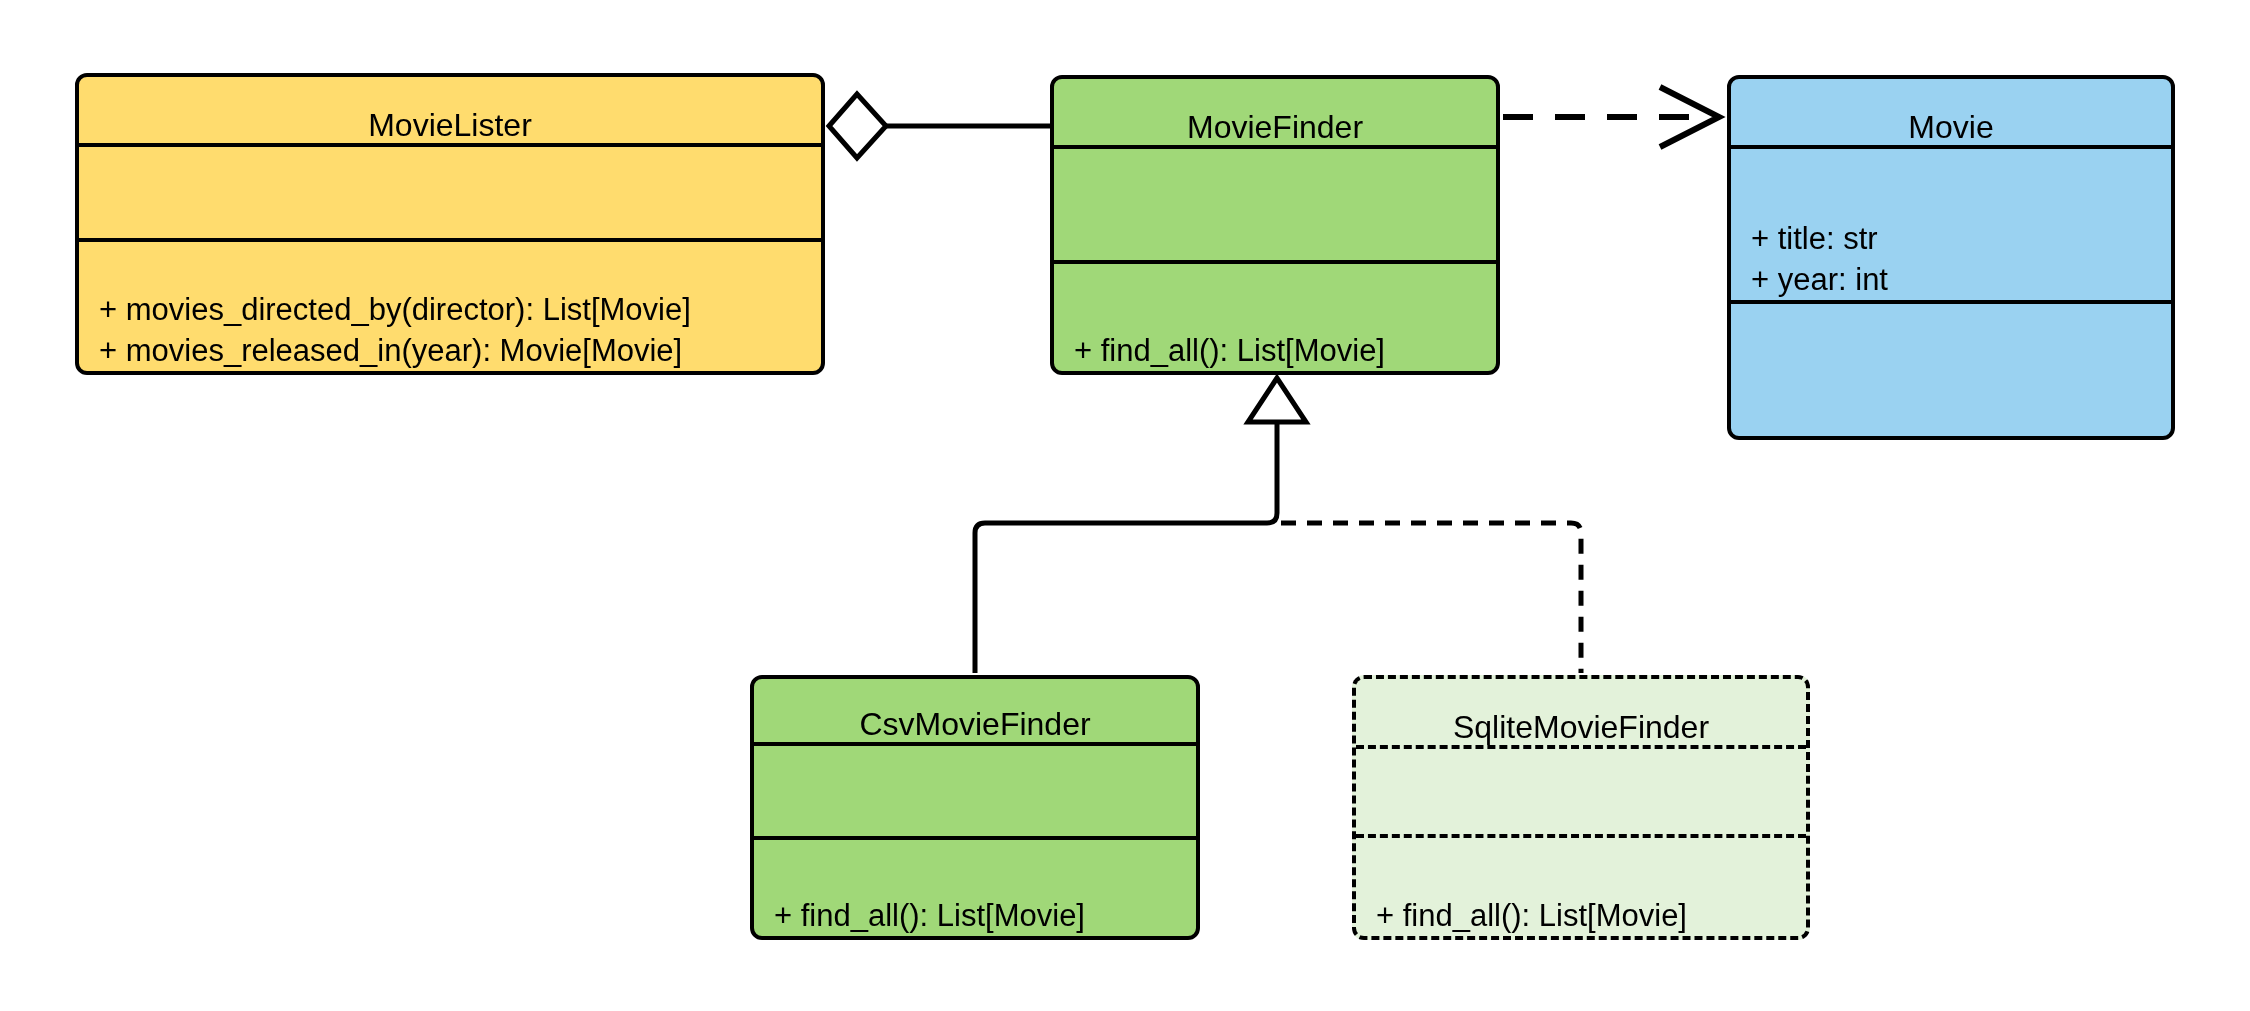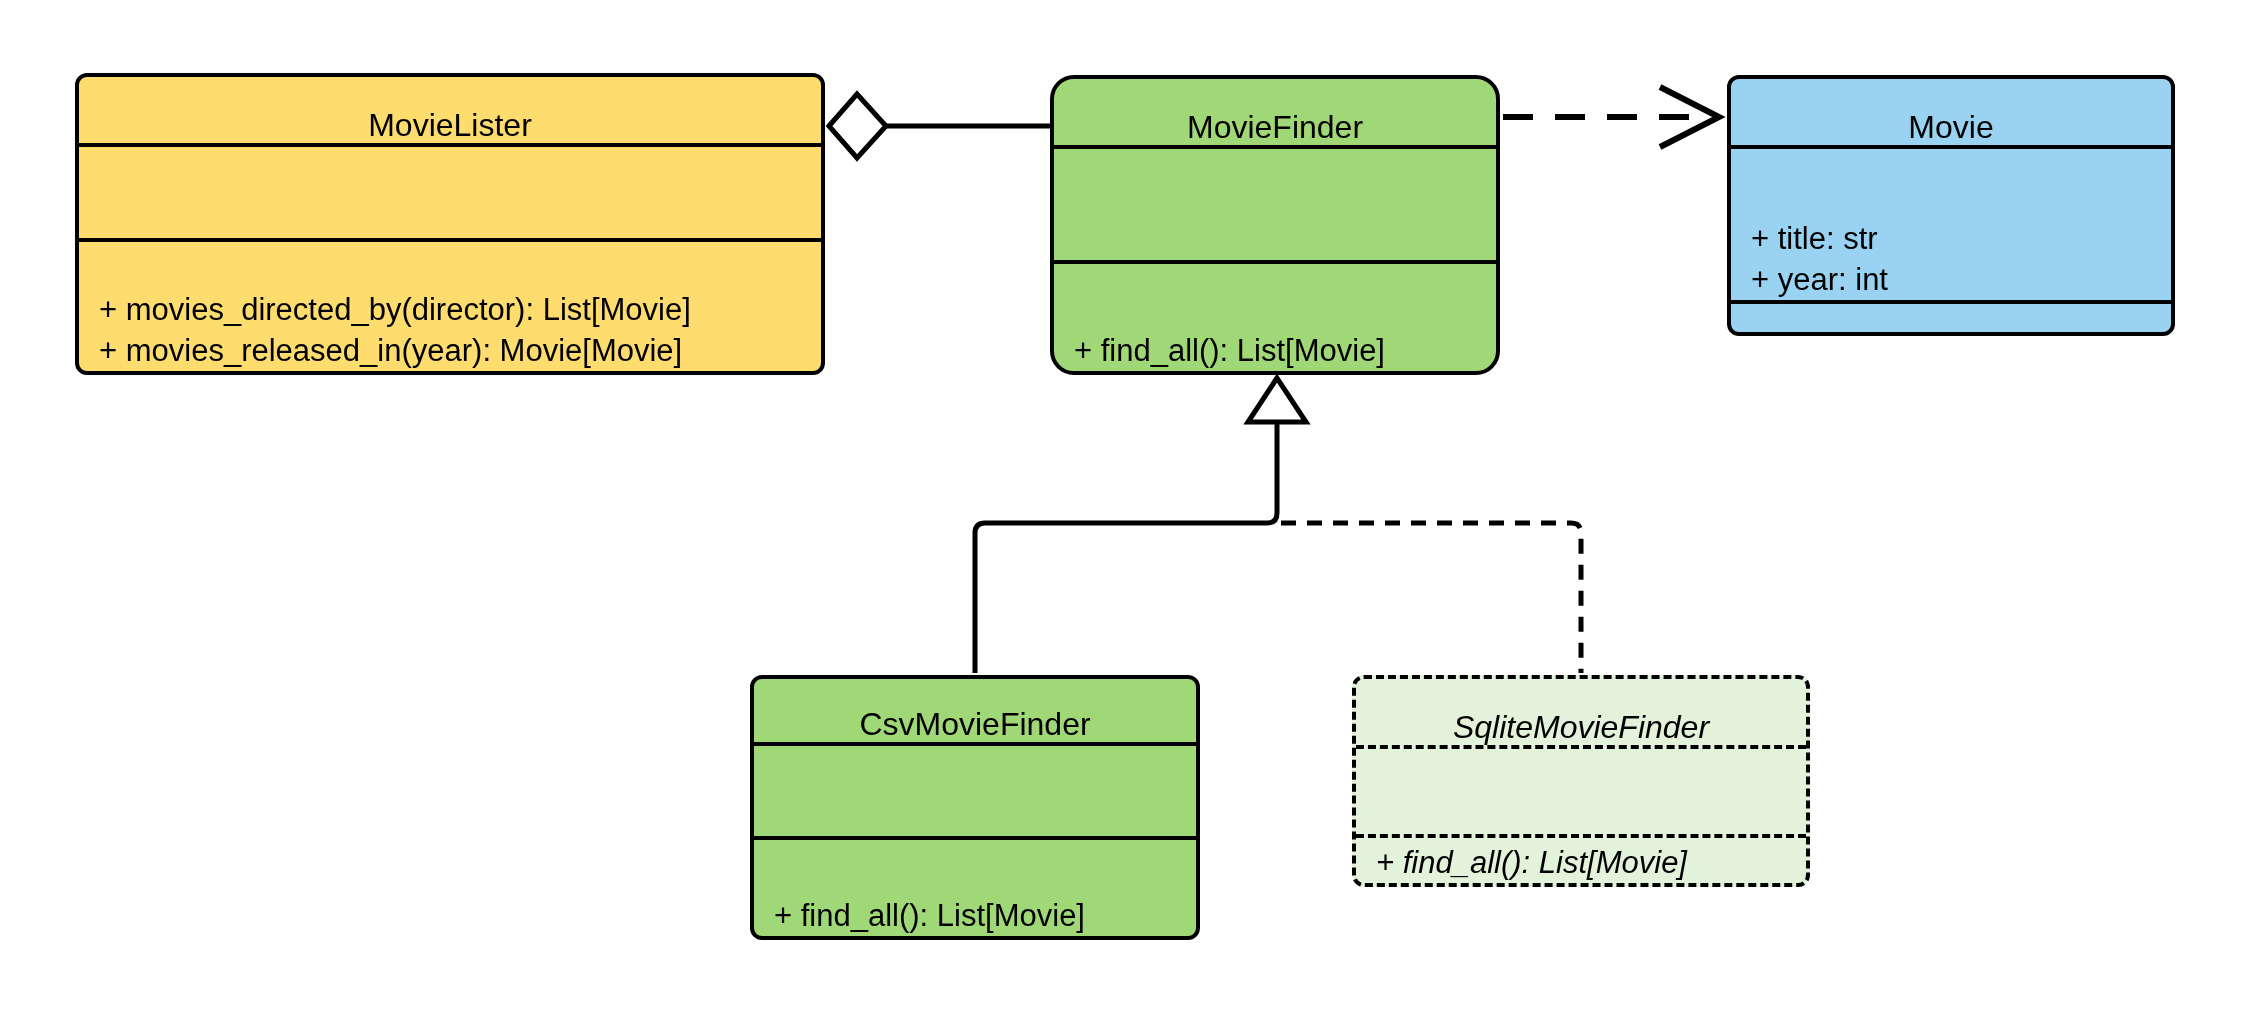--- a/index.html
+++ b/index.html
@@ -88,52 +88,52 @@
     <div class="sect title-sect" style="height:66px">
       <span>MovieLister</span>
     </div>
     <div class="sect" style="height:95px"></div>
     <div class="sect grow">
       <div class="member">+ movies_directed_by(director): List[Movie]</div>
       <div class="member">+ movies_released_in(year): Movie[Movie]</div>
     </div>
   </div>
 
-  <div class="uml-class" style="left: 1050px; top: 75px; width: 450px; height: 300px; background-color: rgb(160, 216, 120); border-radius: 24px;">
+  <div class="uml-class" style="left: 1050px; top: 75px; width: 450px; height: 300px; background-color: rgb(160, 216, 120);">
     <div class="sect title-sect" style="height:66px">
       <span>MovieFinder</span>
     </div>
     <div class="sect" style="height:115px"></div>
     <div class="sect grow">
       <div class="member">+ find_all(): List[Movie]</div>
     </div>
   </div>
 
-  <div class="uml-class" style="left: 1727px; top: 75px; width: 448px; height: 261px; background-color: rgb(154, 210, 241);">
+  <div class="uml-class" style="left: 1727px; top: 75px; width: 448px; height: 365px; background-color: rgb(154, 210, 241);">
     <div class="sect title-sect" style="height:66px">
       <span>Movie</span>
     </div>
     <div class="sect" style="height:155px">
       <div class="member">+ title: str</div>
       <div class="member">+ year: int</div>
     </div>
     <div class="sect grow"></div>
   </div>
 
   <div class="uml-class" style="left: 750px; top: 675px; width: 450px; height: 265px; background-color: rgb(160, 216, 120);">
     <div class="sect title-sect" style="height:63px">
       <span>CsvMovieFinder</span>
     </div>
     <div class="sect" style="height:94px"></div>
     <div class="sect grow">
       <div class="member">+ find_all(): List[Movie]</div>
     </div>
   </div>
 
-  <div class="uml-class dashed" style="left: 1352px; top: 675px; width: 458px; height: 212px; background-color: rgb(227, 242, 218); font-style: italic;">
+  <div class="uml-class dashed" style="left: 1352px; top: 675px; width: 458px; height: 265px; background-color: rgb(227, 242, 218);">
     <div class="sect title-sect" style="height:66px">
       <span>SqliteMovieFinder</span>
     </div>
     <div class="sect" style="height:89px"></div>
     <div class="sect grow">
       <div class="member">+ find_all(): List[Movie]</div>
     </div>
   </div>
 
 </div>

